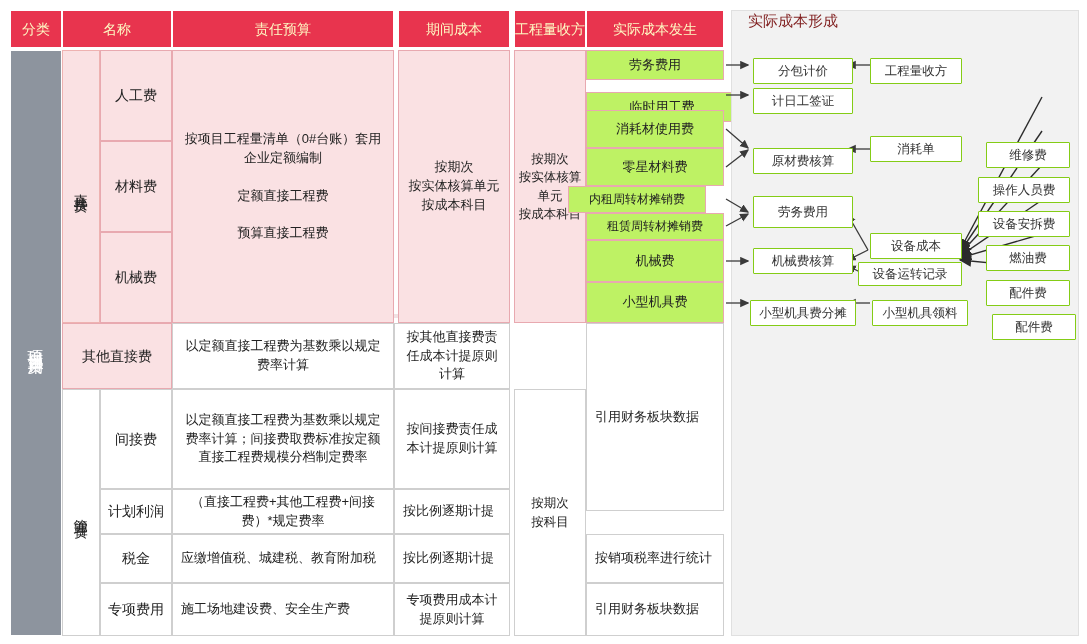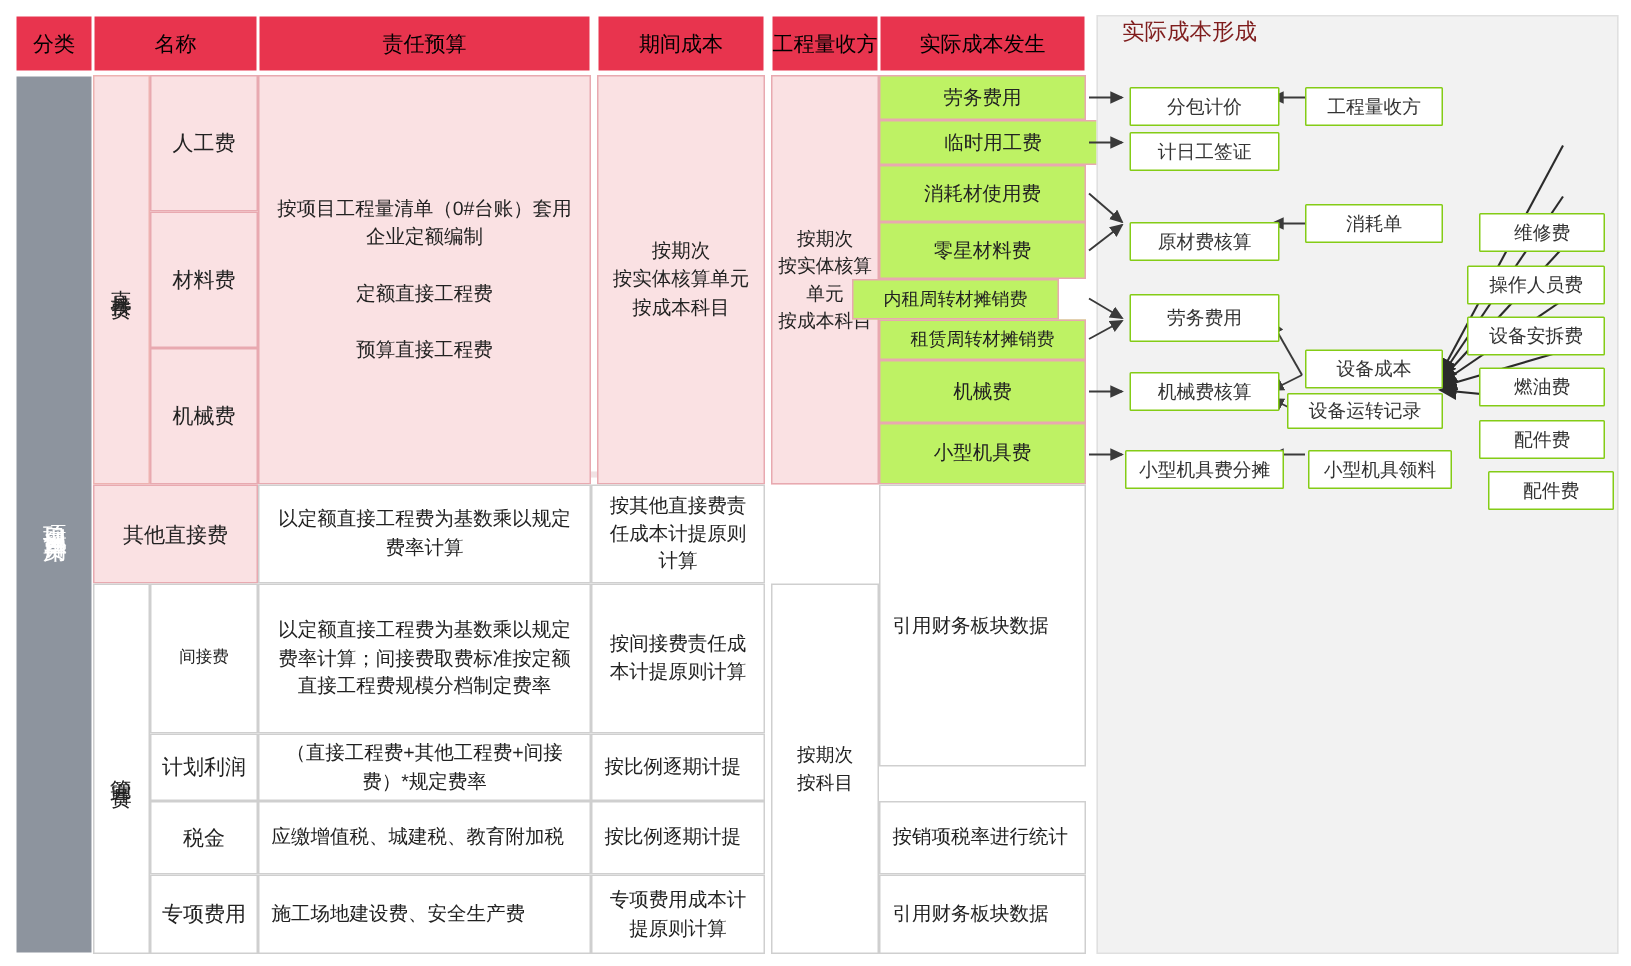--- a/index.html
+++ b/index.html
@@ -20,21 +20,21 @@
     align-items:center;
     justify-content:center;
     text-align:center;
     line-height:1.45;
     white-space:pre-line;
   }
 
   
   .hdr{
     background:#e8344e;
-    color:#000000;
+    color:#fef9c3;
     border:1px solid #ffffff;
     font-size:14px;
   }
 
   
   .vgrey{
     background:#8d949e;
     color:#ffffff;
     border:1px solid #ffffff;
     font-size:16px;
@@ -143,42 +143,42 @@
 
   <div class="cell pink" style="left:398px;top:50px;width:112px;height:273px;">按期次
 按实体核算单元
 按成本科目</div>
 
   <div class="cell pink" style="left:514px;top:50px;width:72px;height:273px;font-size:12.5px;">按期次
 按实体核算单元
 按成本科目</div>
 
   <div class="cell pink-l" style="left:586px;top:50px;width:138px;height:30px;">劳务费用</div>
-  <div class="cell pink-l" style="left:586px;top:80px;width:152px;height:30px;">临时用工费</div>
+  <div class="cell pink-l" style="left:586px;top:92px;width:152px;height:30px;">临时用工费</div>
   <div class="cell pink-l" style="left:586px;top:110px;width:138px;height:38px;">消耗材使用费</div>
   <div class="cell pink-l" style="left:586px;top:148px;width:138px;height:38px;">零星材料费</div>
   <div class="cell pink-l" style="left:568px;top:186px;width:138px;height:27px;font-size:12px;">内租周转材摊销费</div>
   <div class="cell pink-l" style="left:586px;top:213px;width:138px;height:27px;font-size:12px;">租赁周转材摊销费</div>
   <div class="cell pink-l" style="left:586px;top:240px;width:138px;height:42px;">机械费</div>
   <div class="cell pink-l" style="left:586px;top:282px;width:138px;height:41px;">小型机具费</div>
 
   <div class="cell pink" style="left:62px;top:323px;width:110px;height:66px;font-size:14px;">其他直接费</div>
   <div class="cell white lefttext" style="left:172px;top:323px;width:222px;height:66px;">以定额直接工程费为基数乘以规定费率计算</div>
   <div class="cell white lefttext" style="left:394px;top:323px;width:116px;height:66px;">按其他直接费责任成本计提原则计算</div>
 
   <div class="cell vwhite" style="left:62px;top:389px;width:38px;height:247px;">管理费</div>
 
   <div class="cell white" style="left:514px;top:389px;width:72px;height:247px;font-size:12.5px;">按期次
 按科目</div>
 
   <div class="cell white lefttext" style="left:586px;top:323px;width:138px;height:188px;">引用财务板块数据</div>
   <div class="cell white lefttext" style="left:586px;top:534px;width:138px;height:49px;">按销项税率进行统计</div>
   <div class="cell white lefttext" style="left:586px;top:583px;width:138px;height:53px;">引用财务板块数据</div>
 
-  <div class="cell white" style="left:100px;top:389px;width:72px;height:100px;font-size:11px;">间接费</div>
+  <div class="cell white" style="left:100px;top:389px;width:72px;height:100px;font-size:14px;">间接费</div>
   <div class="cell white lefttext" style="left:172px;top:389px;width:222px;height:100px;">以定额直接工程费为基数乘以规定费率计算；间接费取费标准按定额直接工程费规模分档制定费率</div>
   <div class="cell white lefttext" style="left:394px;top:389px;width:116px;height:100px;">按间接费责任成本计提原则计算</div>
 
   <div class="cell white" style="left:100px;top:489px;width:72px;height:45px;font-size:14px;">计划利润</div>
   <div class="cell white lefttext" style="left:172px;top:489px;width:222px;height:45px;">（直接工程费+其他工程费+间接费）*规定费率</div>
   <div class="cell white lefttext" style="left:394px;top:489px;width:116px;height:45px;">按比例逐期计提</div>
 
   <div class="cell white" style="left:100px;top:534px;width:72px;height:49px;font-size:14px;">税金</div>
   <div class="cell white lefttext" style="left:172px;top:534px;width:222px;height:49px;">应缴增值税、城建税、教育附加税</div>
   <div class="cell white lefttext" style="left:394px;top:534px;width:116px;height:49px;">按比例逐期计提</div>

